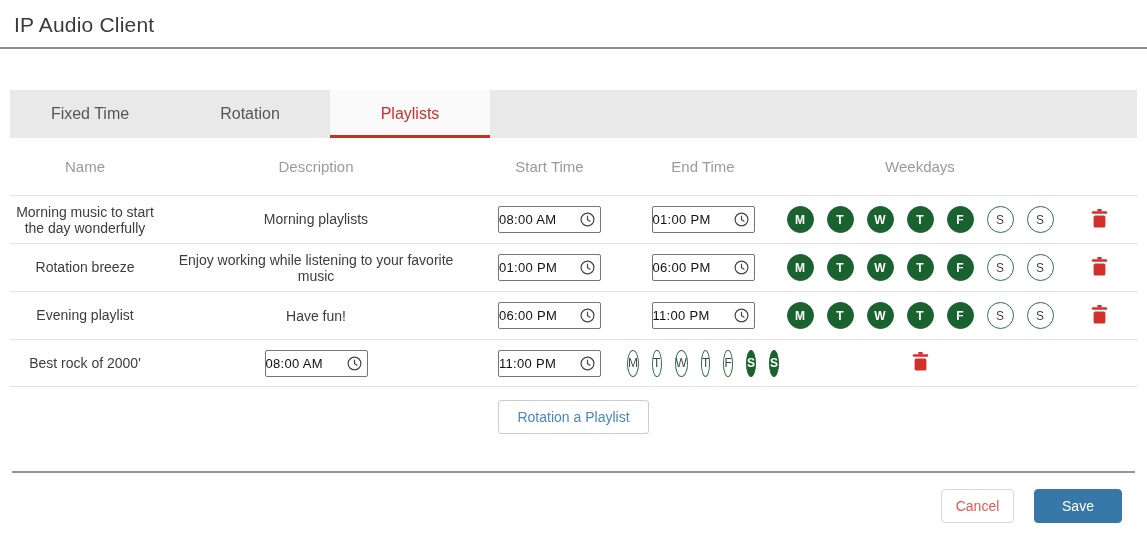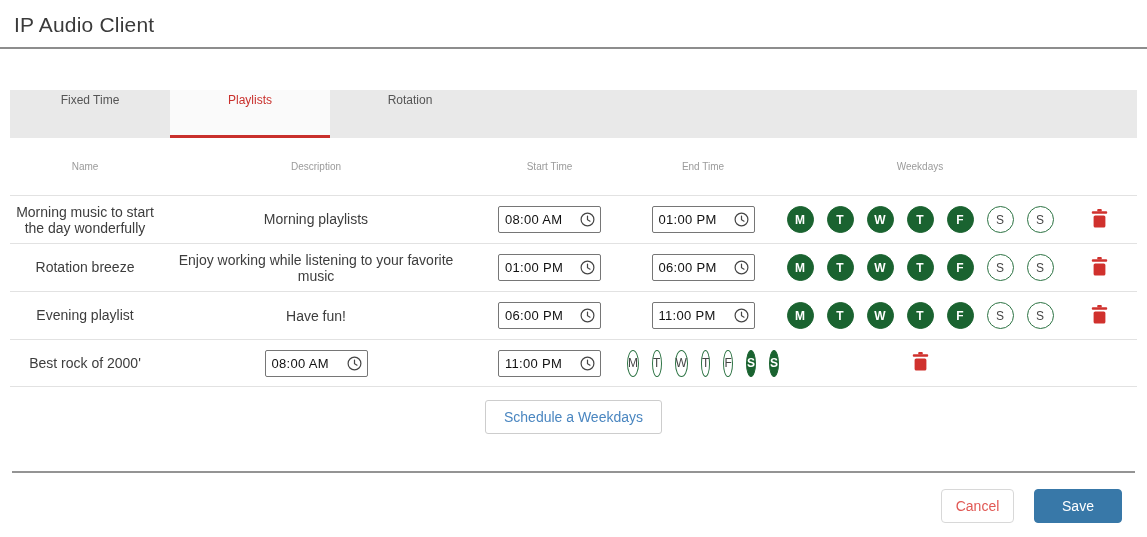--- a/index.html
+++ b/index.html
@@ -8,42 +8,42 @@
 
   
   .page-header { height: 49px; padding: 13px 0 0 14px; border-bottom: 2px solid #8d8d8d; }
   .page-header h1 { font-size: 21px; font-weight: 500; color: #3a3a3a; letter-spacing: .2px; }
 
   
   .content { margin: 41px 10px 0 10px; }
 
   
   .tabbar { display: flex; height: 48px; background: #e9e9e9; }
-  .tab { width: 160px; display: flex; align-items: flex-start; justify-content: center;
-    font-size: 12px; color: #555; cursor: pointer; border-bottom: 3px solid transparent;
+  .tab { width: 160px; display: flex; align-items: center; justify-content: center;
+    font-size: 16px; color: #555; cursor: pointer; border-bottom: 3px solid transparent;
     padding-top: 3px; }
   .tab.active { background: #fafafa; color: #c9302c; border-bottom-color: #c9302c; }
 
   
   .grid { display: grid; grid-template-columns: 150px 312px 155px 152px 282px 76px;
     align-items: center; }
   .thead { height: 57px; }
-  .thead .th { font-size: 10px; color: #9b9b9b; text-align: center; }
+  .thead .th { font-size: 15px; color: #9b9b9b; text-align: center; }
   .trow { height: 48px; border-top: 1px solid #e2e2e2; }
   .trow:last-child { border-bottom: 1px solid #e2e2e2; }
   .cell { text-align: center; font-size: 14px; color: #3d3d3d; }
   .cell.name { line-height: 1.25; display: flex; justify-content: center; }
   .cell.name span { display: inline-block; max-width: 112px; }
 
   
   .time-cell { display: flex; justify-content: center; }
   .time-wrap { position: relative; width: 103px; height: 27px; }
   .time-input { width: 103px; height: 27px; border: 1px solid #767676; border-radius: 2px;
     background: #fff; font-family: "Liberation Sans", sans-serif; font-size: 13px;
-    color: #111; padding: 0 26px 0 6px; letter-spacing: .3px; }
+    color: #111; padding: 0 26px 0 0; letter-spacing: .3px; }
   .clock-icon { position: absolute; right: 6px; top: 6px; width: 15px; height: 15px;
     cursor: pointer; }
 
   
   .weekday-cell { display: flex; justify-content: center; gap: 13px; }
   .day-circle { width: 27px; height: 27px; border-radius: 50%; border: 1px solid #2c7343;
     background: #fff; color: #454545; font-size: 12px; display: flex; align-items: center;
     justify-content: center; cursor: pointer; user-select: none; }
   .day-circle.selected { background: #1a6330; border-color: #1a6330; color: #fff;
     font-weight: bold; }
@@ -74,25 +74,25 @@
 <div class="page-header">
   <h1>IP Audio Client</h1>
 </div>
 
 <div class="content">
 
   <div class="tabbar">
     <div class="tab">
       <span>Fixed Time</span>
     </div>
+    <div class="tab">
+      <span>Rotation</span>
+    </div>
     <div class="tab active">
       <span>Playlists</span>
-    </div>
-    <div class="tab">
-      <span>Rotation</span>
     </div>
   </div>
 
   <div class="grid thead">
     <div class="th">Name</div>
     <div class="th">Description</div>
     <div class="th">Start Time</div>
     <div class="th">End Time</div>
     <div class="th">Weekdays</div>
     <div class="th"></div>
@@ -263,21 +263,21 @@
           <rect x="6.2" y="0" width="4.6" height="2.4" rx="1" fill="#d0312d"></rect>
           <rect x="0.8" y="2.2" width="15.4" height="2.6" rx="1" fill="#d0312d"></rect>
           <rect x="2.6" y="6.4" width="11.8" height="12.2" rx="1.6" fill="#d0312d"></rect>
         </svg>
       </button>
     </div>
   </div>
 </div>
 
   <div class="schedule-row">
-    <button class="schedule-btn">Schedule a Weekdays</button>
+    <button class="schedule-btn">Rotation a Playlist</button>
   </div>
 </div>
 
 <div class="footer-wrap">
   <div class="footer-buttons">
     <button class="btn btn-cancel">Cancel</button>
     <button class="btn btn-save">Save</button>
   </div>
 </div>
 

